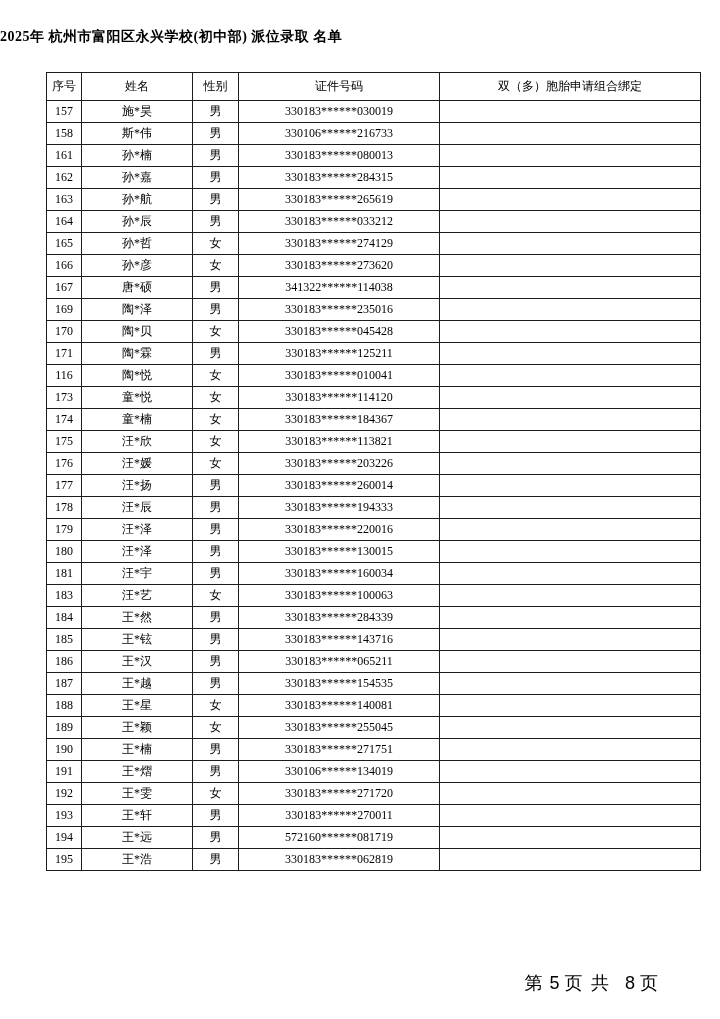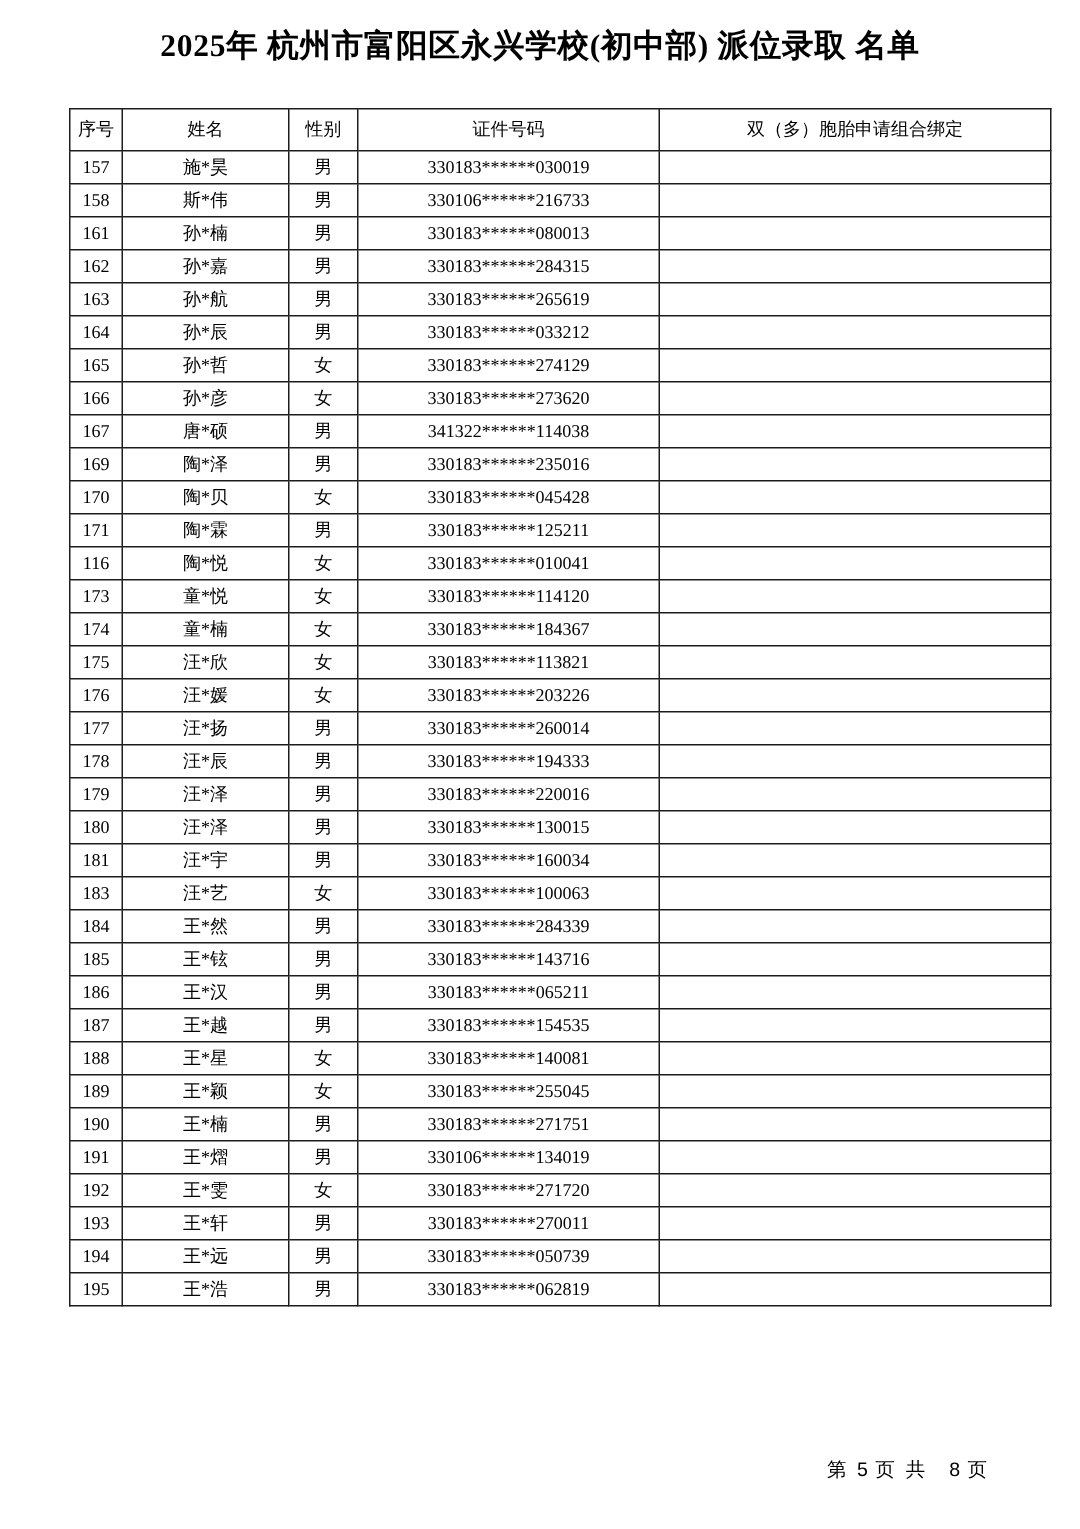--- a/index.html
+++ b/index.html
@@ -10,23 +10,22 @@
   body {
     position: relative;
     width: 720px;
     height: 1019px;
     font-family: "Liberation Serif", "DejaVu Serif", serif;
     color: #000000;
     overflow: hidden;
   }
   .doc-title {
     margin: 0;
-    padding-top: 16px;
-    text-align: center;
-    font-size: 21px;
+    padding-top: 28px;
+    font-size: 14px;
     font-weight: bold;
     letter-spacing: 0.5px;
   }
   table.roster {
     position: absolute;
     left: 46px;
     top: 72px;
     width: 654px;
     border-collapse: collapse;
     table-layout: fixed;
@@ -45,21 +44,21 @@
   table.roster thead th {
     height: 27px;
   }
   table.roster tbody td {
     height: 21px;
   }
   .page-footer {
     position: absolute;
     top: 971px;
     right: 60px;
-    font-size: 13px;
+    font-size: 18px;
     letter-spacing: 2px;
   }
   .page-footer .num {
     font-family: "Liberation Sans", "DejaVu Sans", sans-serif;
     letter-spacing: 0;
     margin: 0 5px;
   }
   .page-footer .num.total {
     margin-left: 14px;
   }
@@ -315,21 +314,21 @@
         <td>193</td>
         <td>王*轩</td>
         <td>男</td>
         <td>330183******270011</td>
         <td></td>
       </tr>
       <tr>
         <td>194</td>
         <td>王*远</td>
         <td>男</td>
-        <td>330183******050739</td>
+        <td>572160******081719</td>
         <td></td>
       </tr>
       <tr>
         <td>195</td>
         <td>王*浩</td>
         <td>男</td>
         <td>330183******062819</td>
         <td></td>
       </tr>
     </tbody>

